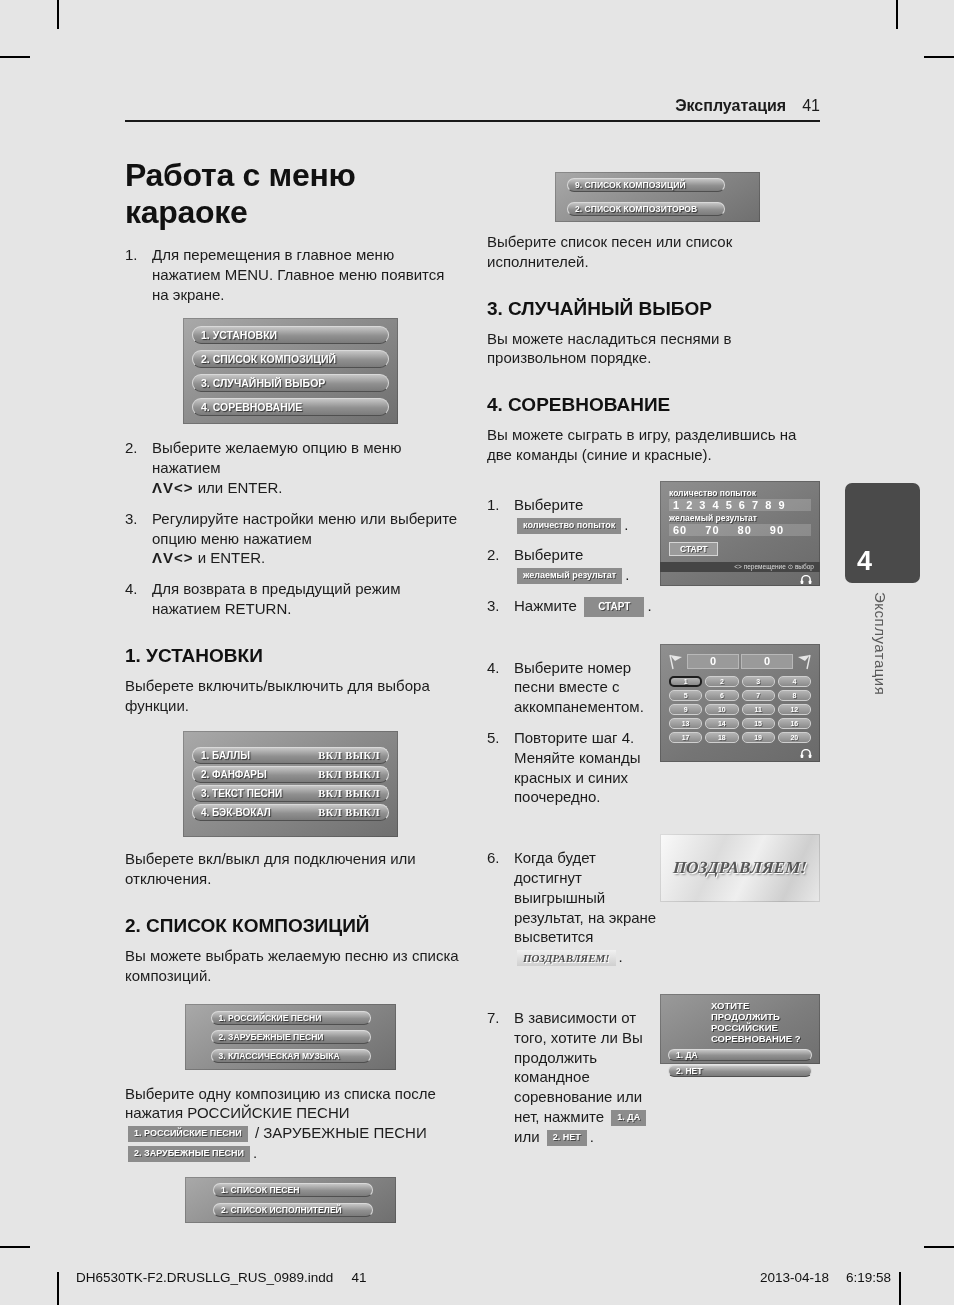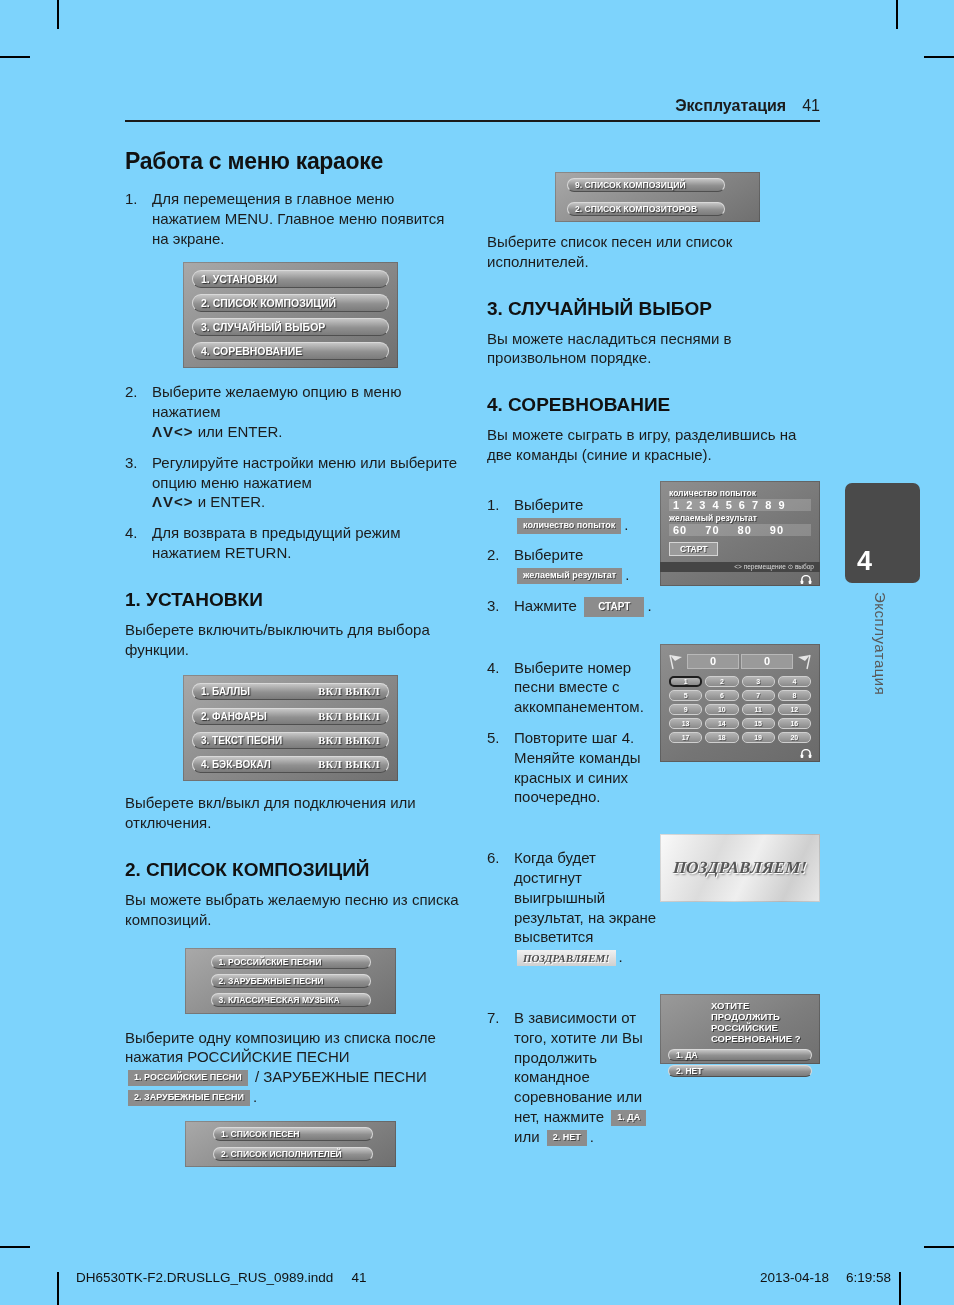--- a/index.html
+++ b/index.html
@@ -1,33 +1,33 @@
 <!DOCTYPE html>
 <html><head>
 <meta charset="utf-8">
 <style>
   * { margin:0; padding:0; box-sizing:border-box; }
   html,body { background:#fff; }
   body { font-family:"Liberation Sans", sans-serif; color:#1c1c1c; }
-  .page { position:relative; width:954px; height:1305px; background:#7dd3fc; overflow:hidden; }
+  .page { position:relative; width:954px; height:1305px; background:#e5e5e5; overflow:hidden; }
 
   
   .crop { position:absolute; background:#000; }
 
   
   .hdr { position:absolute; top:97px; right:134px; font-size:16px; }
   .hdr .sec { font-weight:bold; }
   .hdr .pg { margin-left:16px; }
   .hdr-rule { position:absolute; top:120px; left:125px; width:695px; height:2px; background:#1a1a1a; }
 
   
   .col-left  { position:absolute; left:125px; top:148px; width:337px; }
   .col-right { position:absolute; left:487px; top:172px; width:333px; }
 
-  h1 { font-size:23px; letter-spacing:-0.3px; color:#111; }
+  h1 { font-size:32px; letter-spacing:-0.3px; color:#111;margin-top:9px; }
   h2 { font-size:19px; margin-top:26px; color:#111; }
   p  { font-size:15px; line-height:1.32; margin-top:9px; }
 
   ol.steps { list-style:none; margin-top:14px; }
   ol.steps li { display:flex; font-size:15px; line-height:1.32; margin-bottom:11px; }
   ol.steps .num { width:27px; flex:none; }
   .keys { font-weight:bold; letter-spacing:1px; }
 
   
   .screen { background:linear-gradient(150deg,#a9a9a9 0%,#8d8d8d 45%,#6f6f6f 100%);
@@ -35,21 +35,21 @@
   .mbtn { display:block; width:100%;
           background:linear-gradient(#c6c6c6,#909090 55%,#7b7b7b);
           border:1px solid #d9d9d9; border-bottom-color:#4f4f4f; border-radius:9px;
           color:#fff; font-weight:bold; text-shadow:1px 1px 1px rgba(0,0,0,.65);
           white-space:nowrap; text-align:left; }
 
   .scr-mainmenu { width:215px; height:106px; margin:14px 0 12px 58px; padding:8px 9px;
                   display:flex; flex-direction:column; justify-content:space-between; }
   .scr-mainmenu .mbtn { font-size:10.5px; padding:2px 8px; }
 
-  .scr-settings { width:215px; height:106px; margin:16px 10px 12px 58px; padding:8px 9px;
+  .scr-settings { width:215px; height:106px; margin:16px 10px 12px 58px; padding:16px 9px;
                   display:flex; flex-direction:column; justify-content:space-between; }
   .scr-settings .mbtn { font-size:10px; padding:2px 8px; display:flex; justify-content:space-between; }
   .onoff { font-family:"Liberation Serif", serif; font-weight:bold; font-size:10.5px; letter-spacing:.5px; }
 
   .scr-categories { width:211px; height:66px; margin:18px 0 14px 60px; padding:7px 12px;
                     display:flex; flex-direction:column; justify-content:space-between; align-items:center; }
   .scr-categories .mbtn { width:160px; font-size:8.6px; padding:1px 7px; border-radius:7px; }
 
   .scr-lists { width:211px; height:46px; margin:14px 0 14px 60px; padding:6px 12px;
                display:flex; flex-direction:column; justify-content:space-between; }

